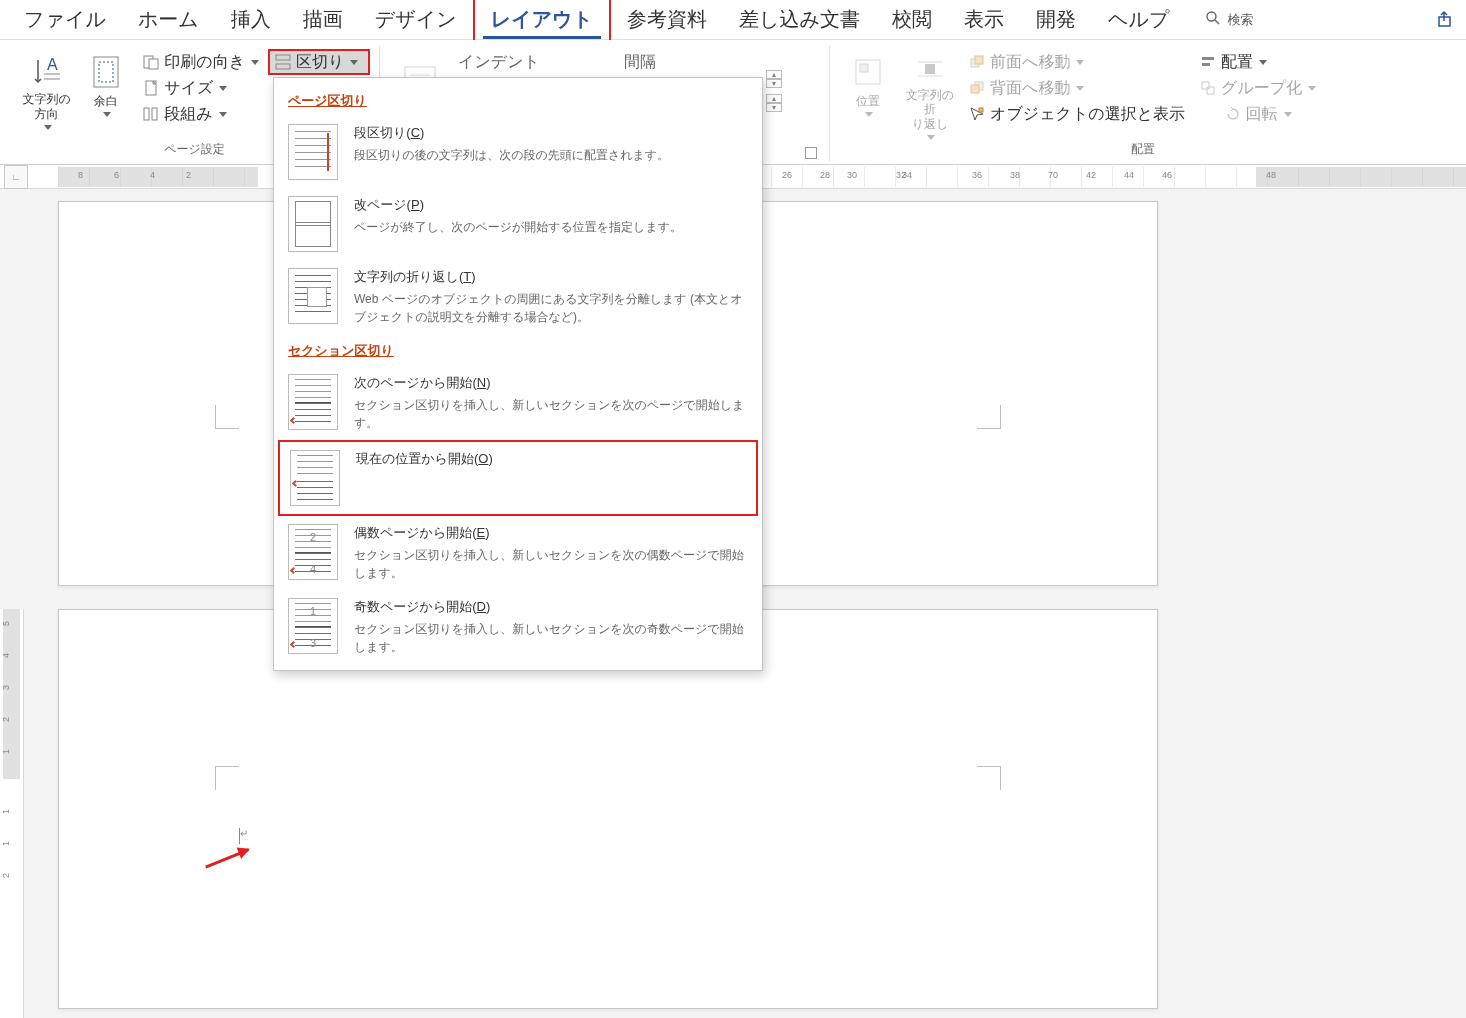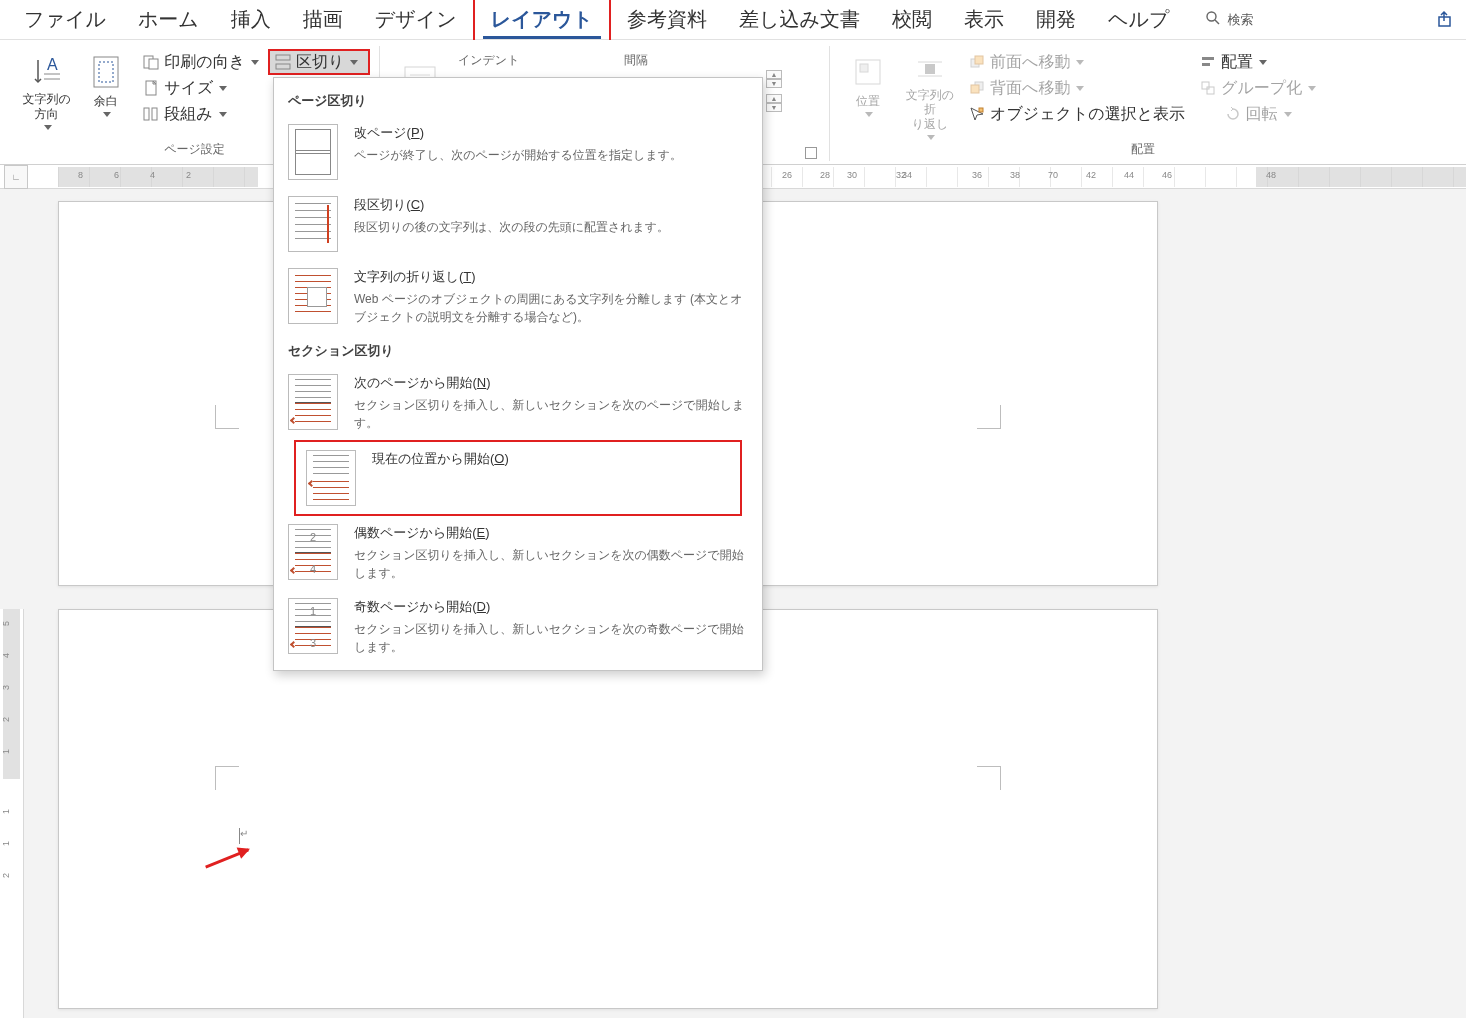--- a/index.html
+++ b/index.html
@@ -48,23 +48,23 @@
 .page { position: absolute; background: #fff; border: 1px solid #c8c8c8; box-shadow: 0 1px 3px rgba(0,0,0,0.08); }
 .page1 { left: 34px; top: 12px; width: 1100px; height: 385px; }
 .page2 { left: 34px; top: 420px; width: 1100px; height: 400px; }
 .crop-tl { position: absolute; width: 24px; height: 24px; border-left: 1px solid #bdbdbd; border-top: 1px solid #bdbdbd; }
 .crop-tr { position: absolute; width: 24px; height: 24px; border-right: 1px solid #bdbdbd; border-top: 1px solid #bdbdbd; }
 .crop-bl { position: absolute; width: 24px; height: 24px; border-left: 1px solid #bdbdbd; border-bottom: 1px solid #bdbdbd; }
 .crop-br { position: absolute; width: 24px; height: 24px; border-right: 1px solid #bdbdbd; border-bottom: 1px solid #bdbdbd; }
 .cursor-bracket { position: absolute; width: 10px; height: 16px; border-left: 1px solid #888; font-size: 10px; color: #888; }
 
 .dropdown-menu { position: absolute; left: 273px; top: 77px; width: 490px; background: #fff; border: 1px solid #c4c4c4; box-shadow: 2px 4px 10px rgba(0,0,0,0.2); z-index: 1000; padding: 6px 0; }
-.dropdown-section-header { font-size: 13px; font-weight: bold; color: #404040; padding: 8px 14px 6px; }
+.dropdown-section-header { font-size: 13px; font-weight: bold; color: #c2410c; padding: 8px 14px 6px; text-decoration: underline; }
 .dropdown-item { display: flex; align-items: flex-start; padding: 8px 14px; gap: 16px; }
-.dropdown-item.red-box-item { border: 2px solid #e02020; margin: 0 20px; padding: 8px 10px; }
+.dropdown-item.red-box-item { border: 2px solid #e02020; margin: 0 4px; padding: 8px 10px; }
 .dropdown-item .item-icon { width: 50px; height: 56px; flex-shrink: 0; border: 1px solid #bbb; background: #fff; position: relative; }
 .dropdown-item .item-text { flex: 1; }
 .dropdown-item .item-title { font-size: 13px; color: #333; margin-bottom: 4px; }
 .dropdown-item .item-title .accel { text-decoration: underline; }
 .dropdown-item .item-desc { font-size: 12px; color: #666; line-height: 1.5; }
 
 .icon-page-break::before, .icon-page-break::after { content: ''; position: absolute; left: 6px; right: 6px; height: 42%; border: 1px solid #888; }
 .icon-page-break::before { top: 4px; }
 .icon-page-break::after { bottom: 4px; }
 
@@ -77,21 +77,21 @@
 .icon-section .top-part { position: absolute; left: 6px; right: 6px; top: 4px; height: 22px; background: repeating-linear-gradient(to bottom, #999 0, #999 1px, transparent 1px, transparent 6px); }
 .icon-section .bottom-part { position: absolute; left: 6px; right: 6px; bottom: 4px; height: 22px; background: repeating-linear-gradient(to bottom, #c05030 0, #c05030 1px, transparent 1px, transparent 6px); }
 .icon-section .divider { position: absolute; left: 6px; right: 6px; top: 27px; height: 1px; background: #555; }
 .icon-section .tick { position: absolute; left: 2px; bottom: 6px; width: 5px; height: 5px; border-left: 2px solid #c05030; border-top: 2px solid #c05030; transform: rotate(-45deg); }
 .icon-section .num { position: absolute; font-size: 11px; color: #888; left: 50%; transform: translateX(-50%); }
 
 .red-arrow { position: absolute; width: 46px; height: 3px; background: #e02020; left: 180px; top: 668px; transform: rotate(-22deg); z-index: 5; }
 .red-arrow::after { content: ''; position: absolute; right: -2px; top: -5px; width: 0; height: 0; border-left: 12px solid #e02020; border-top: 6px solid transparent; border-bottom: 6px solid transparent; }
 
 .indent-group { display: flex; flex-direction: column; gap: 2px; padding-top: 24px; position: relative; }
-.indent-label { position: absolute; top: 2px; left: 2px; font-size: 12px; color: #666; }
+.indent-label { position: absolute; top: 2px; left: 2px; font-size: 16px; color: #666; }
 .spinner { display: flex; flex-direction: column; width: 16px; }
 .spinner-btn { height: 9px; border: 1px solid #bbb; display: flex; align-items: center; justify-content: center; font-size: 7px; color: #888; background: #fafafa; }
 </style>
 </head>
 <body>
 
 <div class="ribbon-tabs">
   <div class="ribbon-tab"><span>ファイル</span></div>
   <div class="ribbon-tab"><span>ホーム</span></div>
   <div class="ribbon-tab"><span>挿入</span></div>
@@ -375,35 +375,35 @@
       <span class="cursor-bracket" style="left:180px;top:218px;">↵</span>
     </div>
     <div class="red-arrow"></div>
   </div>
 </div>
 
 <div class="dropdown-menu">
   <div class="dropdown-section-header">ページ区切り</div>
 
   <div class="dropdown-item">
-    <div class="item-icon icon-page-break"></div>
-    <div class="item-text">
-      <div class="item-title"><span>改ページ(</span><span class="accel">P</span><span>)</span></div>
-      <div class="item-desc">ページが終了し、次のページが開始する位置を指定します。</div>
-    </div>
-  </div>
-
-  <div class="dropdown-item">
     <div class="item-icon icon-col-break">
         <div class="lines"></div>
         <div class="arrow"></div>
       </div>
     <div class="item-text">
       <div class="item-title"><span>段区切り(</span><span class="accel">C</span><span>)</span></div>
       <div class="item-desc">段区切りの後の文字列は、次の段の先頭に配置されます。</div>
+    </div>
+  </div>
+
+  <div class="dropdown-item">
+    <div class="item-icon icon-page-break"></div>
+    <div class="item-text">
+      <div class="item-title"><span>改ページ(</span><span class="accel">P</span><span>)</span></div>
+      <div class="item-desc">ページが終了し、次のページが開始する位置を指定します。</div>
     </div>
   </div>
 
   <div class="dropdown-item">
     <div class="item-icon icon-text-wrap">
         <div class="lines"></div>
         <div class="box"></div>
       </div>
     <div class="item-text">
       <div class="item-title"><span>文字列の折り返し(</span><span class="accel">T</span><span>)</span></div>

